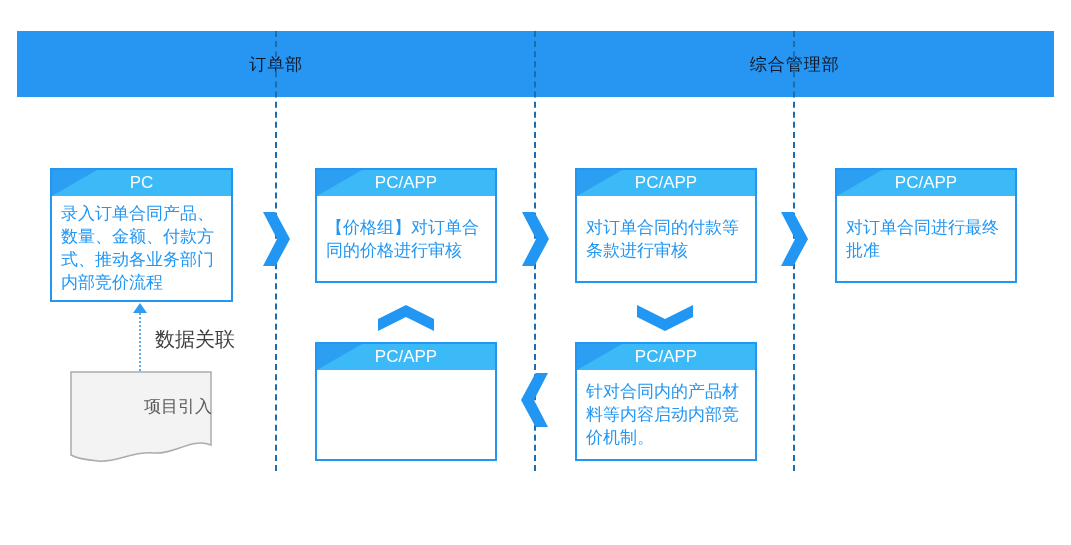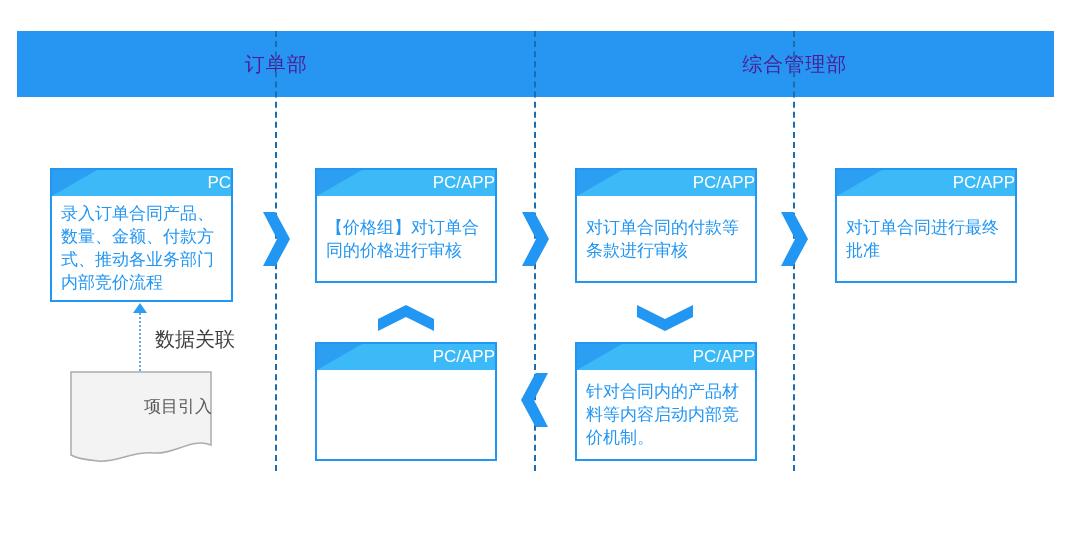--- a/index.html
+++ b/index.html
@@ -7,42 +7,42 @@
     position:relative;width:1071px;height:545px;background:#ffffff;overflow:hidden;
     font-family:"Liberation Sans","DejaVu Sans",sans-serif;
   }
   
   .banner{
     position:absolute;left:17px;top:31px;width:1037px;height:66px;
     background:#2796F3;display:flex;
   }
   .banner-cell{
     flex:1;display:flex;align-items:center;justify-content:center;
-    color:#4c1d95;font-size:20px;letter-spacing:1px;
+    color:#0f172a;font-size:17px;letter-spacing:1px;
   }
   
   .divider{
     position:absolute;top:31px;height:440px;width:0;
     border-left:2px dashed #1D6CAD;z-index:2;
   }
   .div1{left:275px}.div2{left:534px}.div3{left:793px}
   
   .node{
     position:absolute;background:#ffffff;border:2px solid #2196F3;
     box-sizing:border-box;z-index:3;display:flex;flex-direction:column;
   }
   .n1{left:50px;top:168px;width:183px;height:134px;}
   .n2{left:315px;top:168px;width:182px;height:115px;}
   .n3{left:575px;top:168px;width:182px;height:115px;}
   .n4{left:835px;top:168px;width:182px;height:115px;}
   .n5{left:315px;top:342px;width:182px;height:119px;}
   .n6{left:575px;top:342px;width:182px;height:119px;}
   .node-header{
     position:relative;height:26px;background:#3CB9F7;flex:0 0 26px;
-    color:#ffffff;font-size:17px;text-align:right;line-height:26px;
+    color:#ffffff;font-size:17px;text-align:center;line-height:26px;
   }
   .fold{
     position:absolute;left:0;top:0;width:45px;height:100%;
     background:#2D9FF3;clip-path:polygon(0 0,100% 0,0 100%);
   }
   .node-body{
     flex:1;display:flex;align-items:center;
     padding:3px 9px;color:#2196F3;font-size:17px;line-height:23px;
   }
   

